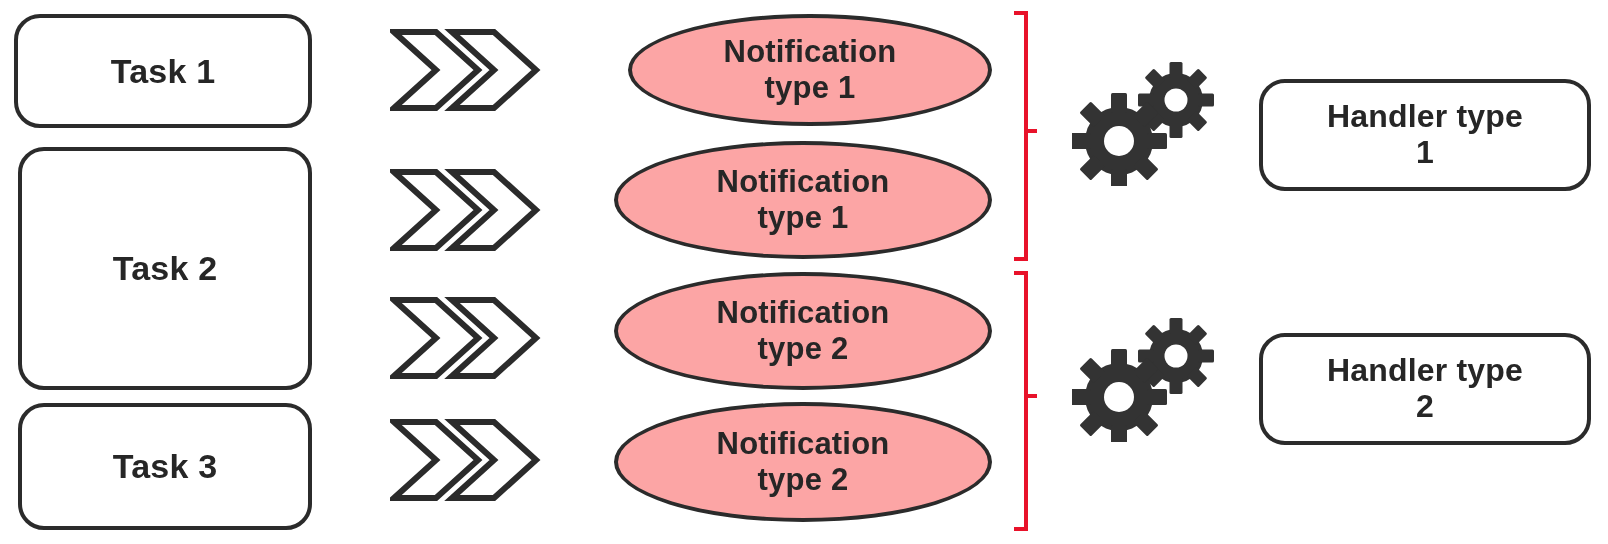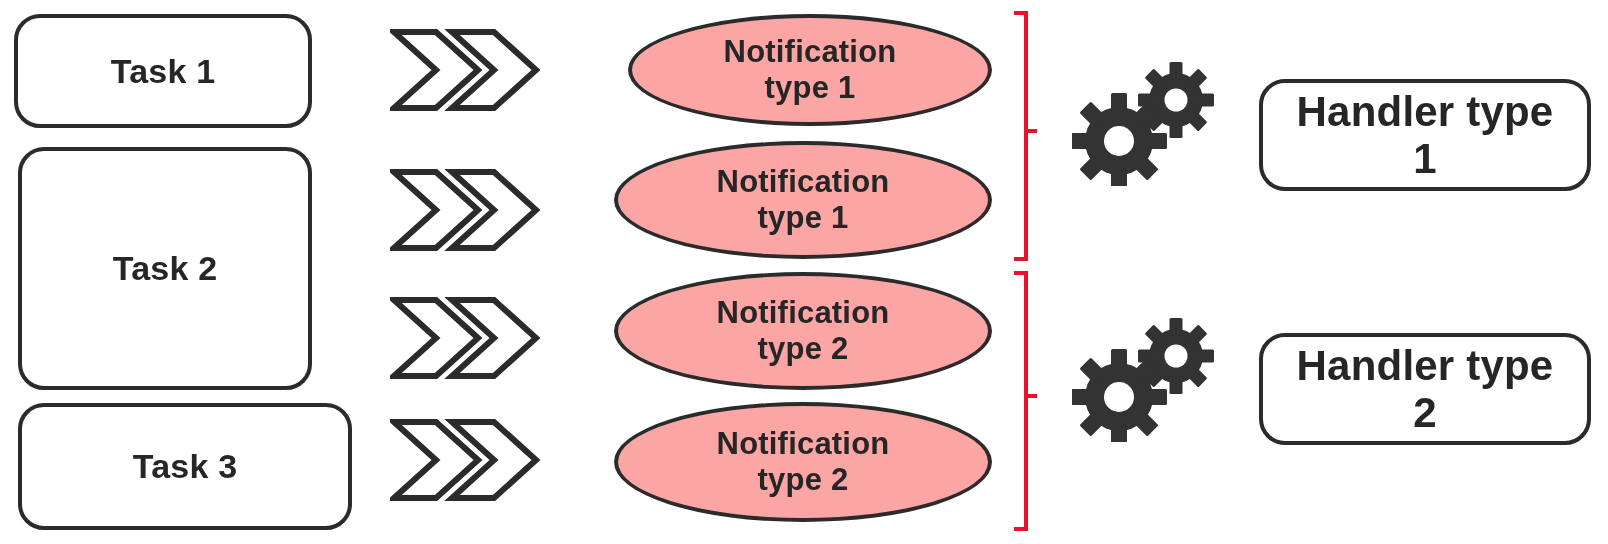--- a/index.html
+++ b/index.html
@@ -30,21 +30,21 @@
     justify-content: center;
     text-align: center;
   }
   .box-label {
     font-weight: bold;
     color: #262626;
     line-height: 1.12;
     letter-spacing: .2px;
   }
   .task-label   { font-size: 34px; }
-  .handler-label{ font-size: 42px; padding: 0 18px; }
+  .handler-label{ font-size: 32px; padding: 0 18px; }
 
   
   .ellipse {
     position: absolute;
     box-sizing: border-box;
     background: #fca5a5;
     border: 4px solid #2b2b2b;
     border-radius: 50%;
     display: flex;
     align-items: center;
@@ -79,21 +79,21 @@
 <div id="canvas">
 
   <div class="box" style="left:14px; top:14px; width:298px; height:114px;">
     <span class="box-label task-label">Task 1</span>
   </div>
 
   <div class="box" style="left:18px; top:147px; width:294px; height:243px;text-align:center;">
     <span class="box-label task-label">Task 2</span>
   </div>
 
-  <div class="box" style="left:18px; top:403px; width:334px; height:127px;">
+  <div class="box" style="left:18px; top:403px; width:294px; height:127px;">
     <span class="box-label task-label">Task 3</span>
   </div>
 
   <div class="chevron" style="left:390px; top:28px; width:152px; height:84px;">
     <svg width="152" height="84" viewBox="0 0 152 84">
       <path d="M4 4 L46 4 L88 42 L46 80 L4 80 L46 42 Z" fill="#ffffff" stroke="#2b2b2b" stroke-width="6" stroke-linejoin="miter"></path>
       <path d="M62 4 L104 4 L146 42 L104 80 L62 80 L104 42 Z" fill="#ffffff" stroke="#2b2b2b" stroke-width="6" stroke-linejoin="miter"></path>
     </svg>
   </div>
 

